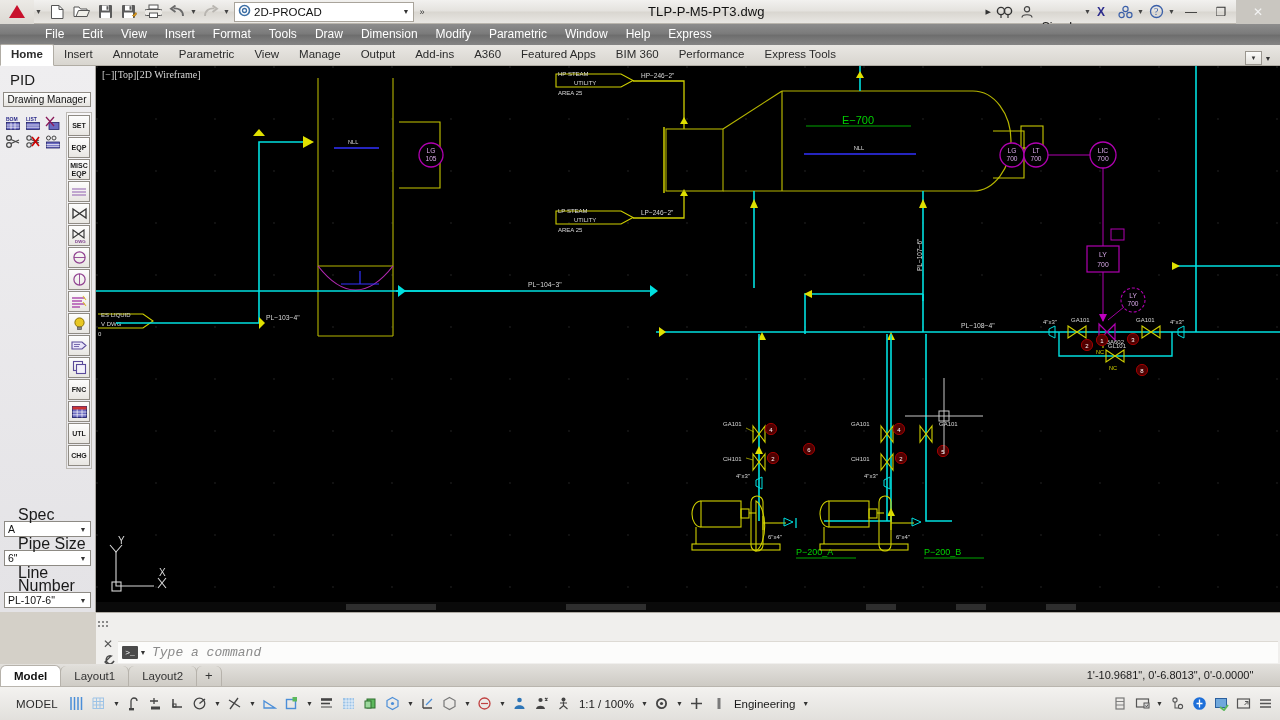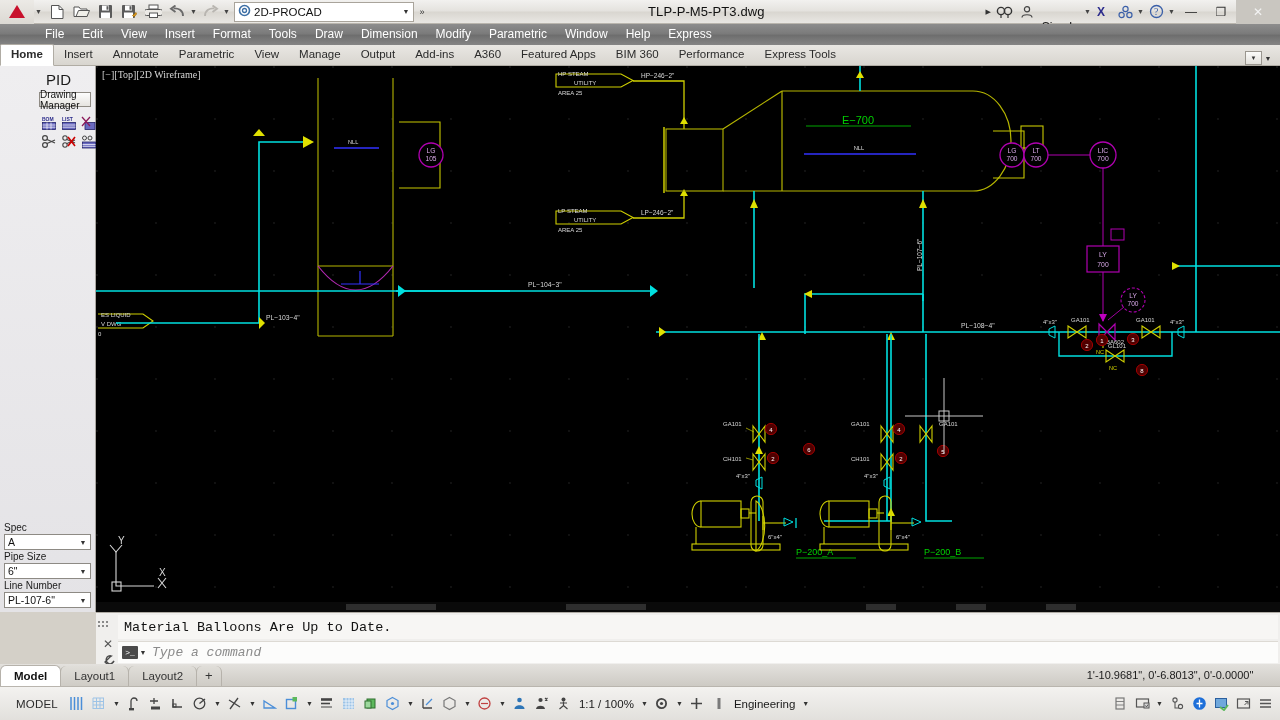--- a/index.html
+++ b/index.html
@@ -82,21 +82,20 @@
   .rtabs-right{margin-left:auto;display:flex;align-items:center;padding-right:6px;}
   .minibtn{width:17px;height:14px;border:1px solid #9a968f;background:linear-gradient(to bottom,#fbfbfa,#e2e0db);
            display:flex;align-items:center;justify-content:center;font-size:6px;color:#333;cursor:pointer;}
   .minidrop{width:12px;text-align:center;font-size:7px;color:#333;cursor:pointer;}
 
   
   .leftpanel {
     position:absolute;left:0;top:66px;width:96px;height:546px;
     background:linear-gradient(to bottom,#efeef0,#e4e3e6);
     border-right:1px solid #a9a6a1;
-    padding-left:36px;
   }
   .panel-title{font-size:15px;color:#1a1a1a;padding:5px 0 2px 10px;font-weight:400;}
   .dm-btn{
     margin:2px 4px 0 3px;height:15px;border:1px solid #8f8b84;
     background:linear-gradient(to bottom,#fdfdfd,#e6e4e0);
     font-size:10px;color:#111;display:flex;align-items:center;justify-content:center;cursor:pointer;
   }
   .tool-area{position:relative;margin-top:5px;height:440px;}
   .tgrid{position:absolute;left:4px;top:2px;width:60px;display:flex;flex-wrap:wrap;gap:2px;}
   .ticonbtn{
@@ -108,21 +107,21 @@
     background:linear-gradient(to bottom,#f7f6f8,#eae9ec);
     border:1px solid #bcb9b4;padding:1px 0;
   }
   .vbtn{
     width:22px;height:21px;margin:1px auto;border:1px solid #8f8b84;
     background:linear-gradient(to bottom,#fdfdfd,#e8e6e2);
     font-size:7px;font-weight:bold;color:#1a1a1a;line-height:8px;
     display:flex;flex-direction:column;align-items:center;justify-content:center;cursor:pointer;
   }
   .spec-area{position:absolute;left:0;bottom:0;width:95px;padding:0 4px 4px 4px;}
-  .spec-lbl{font-size:10px;color:#1a1a1a;line-height:13px;}
+  .spec-lbl{font-size:16px;color:#1a1a1a;line-height:13px;margin-left:14px;}
   .spec-sel{
     width:87px;height:16px;border:1px solid #8d8a84;background:#fff;
     font-size:10.5px;color:#111;display:flex;align-items:center;padding-left:3px;cursor:pointer;
   }
   .spec-sel .cv{flex:1;}
   .spec-sel .ch{width:14px;text-align:center;font-size:7px;color:#333;}
 
   
   .canvaswrap{
     position:absolute;left:96px;top:66px;width:1184px;height:546px;
@@ -849,23 +848,20 @@
         <g fill="#8a8a8a">
           <rect x="0" y="0" width="2" height="2"></rect>
             <rect x="4" y="0" width="2" height="2"></rect>
             <rect x="8" y="0" width="2" height="2"></rect>
           <rect x="0" y="4" width="2" height="2"></rect>
             <rect x="4" y="4" width="2" height="2"></rect>
             <rect x="8" y="4" width="2" height="2"></rect>
         </g>
       </svg>
     </div>
-    <div class="cmd-hist">
-      <span class="txt">Material Balloons Are Up to Date.</span>
-    </div>
     <div class="cmd-close">✕</div>
     <div class="cmd-wrench">
       <svg width="15" height="15" viewBox="0 0 15 15">
         <path d="M10.5 1 A4 4 0 1 0 13 6 L8 11 L4 7 L9 2 Z" fill="none" stroke="#4a4a4a" stroke-width="1.3"></path>
         <circle cx="3.5" cy="11.5" r="1.7" fill="#4a4a4a"></circle>
       </svg>
     </div>
     <div class="cmd-input">
       <span class="cmd-prompt">&gt;_</span>
       <span class="cmd-pdrop">▼</span>

